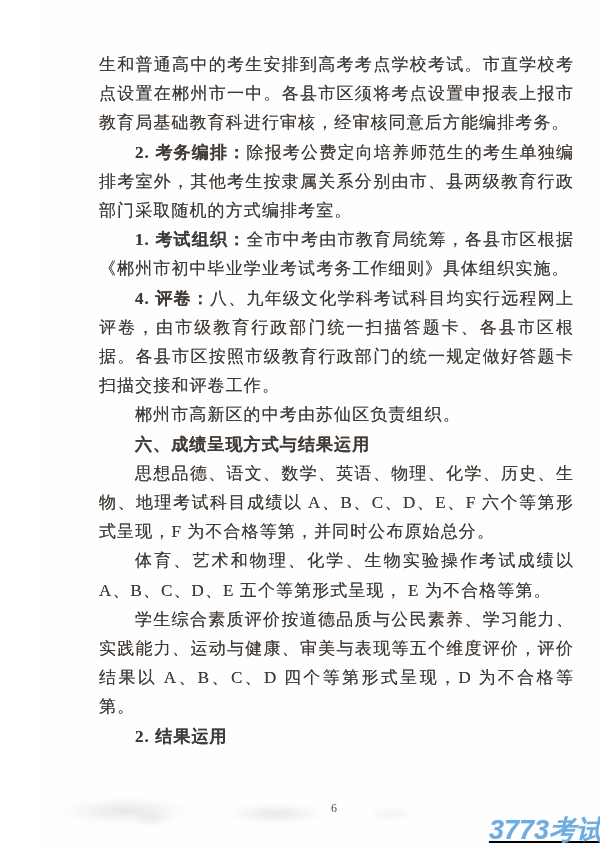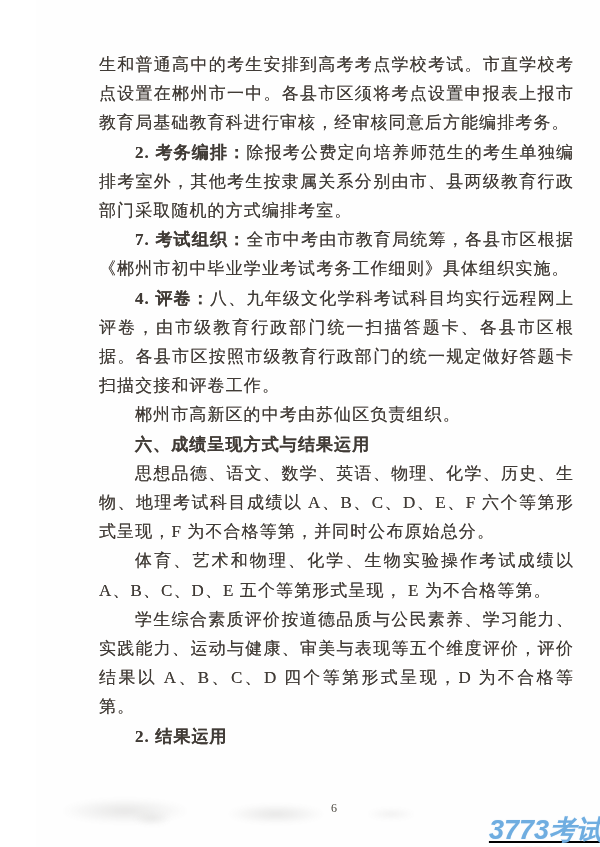--- a/index.html
+++ b/index.html
@@ -66,21 +66,21 @@
 <body>
 
 <div class="page">
 
   <div class="content">
 
     <p class="para"><span>生和普通高中的考生安排到高考考点学校考试。市直学校考点设置在郴州市一中。各县市区须将考点设置申报表上报市教育局基础教育科进行审核，经审核同意后方能编排考务。</span></p>
 
     <p class="para para-indent"><b class="lead">2. 考务编排：</b><span>除报考公费定向培养师范生的考生单独编排考室外，其他考生按隶属关系分别由市、县两级教育行政部门采取随机的方式编排考室。</span></p>
 
-    <p class="para para-indent"><b class="lead">7. 考试组织：</b><span>全市中考由市教育局统筹，各县市区根据《郴州市初中毕业学业考试考务工作细则》具体组织实施。</span></p>
+    <p class="para para-indent"><b class="lead">1. 考试组织：</b><span>全市中考由市教育局统筹，各县市区根据《郴州市初中毕业学业考试考务工作细则》具体组织实施。</span></p>
 
     <p class="para para-indent"><b class="lead">4. 评卷：</b><span>八、九年级文化学科考试科目均实行远程网上评卷，由市级教育行政部门统一扫描答题卡、各县市区根据。各县市区按照市级教育行政部门的统一规定做好答题卡扫描交接和评卷工作。</span></p>
 
     <p class="para para-indent"><span>郴州市高新区的中考由苏仙区负责组织。</span></p>
 
     <p class="para para-indent heading"><span>六、成绩呈现方式与结果运用</span></p>
 
 
     <p class="para para-indent"><span>思想品德、语文、数学、英语、物理、化学、历史、生物、地理考试科目成绩以 A、B、C、D、E、F 六个等第形式呈现，F 为不合格等第，并同时公布原始总分。</span></p>
 

